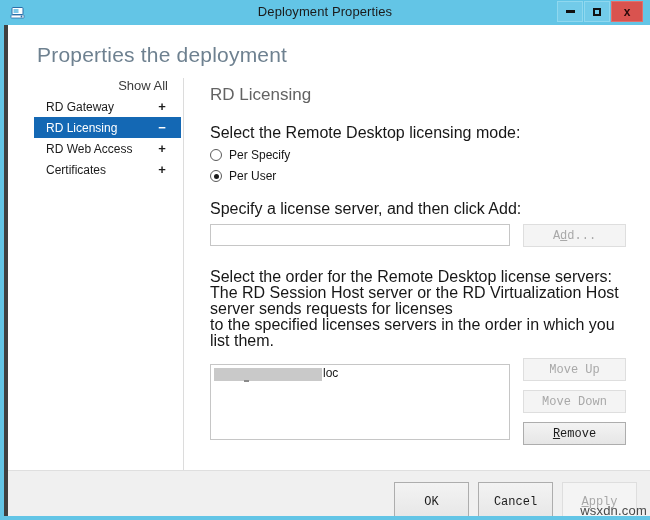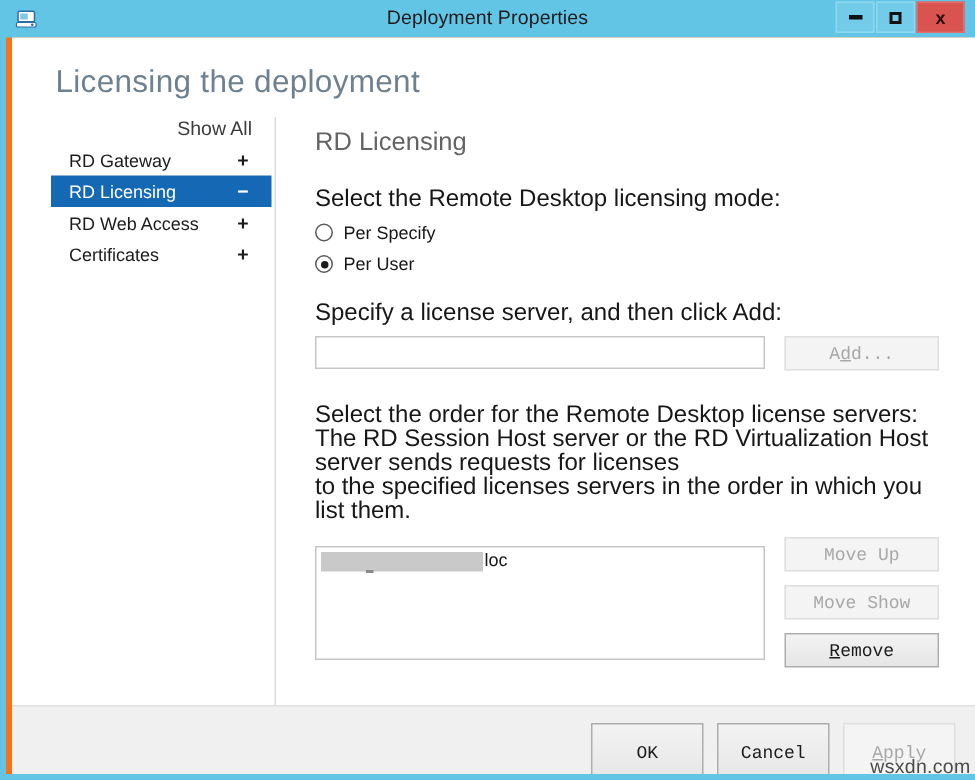--- a/index.html
+++ b/index.html
@@ -14,21 +14,21 @@
     font-family: "Liberation Sans", sans-serif;
     -webkit-font-smoothing: antialiased;
   }
 
   
   #window {
     position: absolute;
     left: 0; top: 0;
     width: 650px; height: 520px;
     box-sizing: border-box;
-    background: #f97316;
+    background: #404040;
     border: 4px solid #63C5E6;
     border-top: 0;
   }
 
   
   #titlebar {
     position: absolute;
     left: 0; top: -0px;
     width: 642px;
     height: 25px;
@@ -334,21 +334,21 @@
       </div>
       <div class="winbtn">
         <span class="glyph-max"></span>
       </div>
       <div class="winbtn close">x</div>
     </div>
   </div>
 
   <div id="content">
 
-    <div id="page-heading">Licensing the deployment</div>
+    <div id="page-heading">Properties the deployment</div>
 
     <div id="nav">
       <div id="show-all">Show All</div>
 
       <div class="nav-item">
         <span class="nav-label">RD Gateway</span>
         <span class="nav-sign">+</span>
       </div>
 
       <div class="nav-item selected">
@@ -397,21 +397,21 @@
 
       <div id="list-area">
         <div id="server-list">
           <div class="list-item">
             <span class="redaction"></span>
             <span class="list-item-text">loc</span>
           </div>
         </div>
         <div id="list-buttons">
           <button class="btn disabled">Move Up</button>
-          <button class="btn disabled">Move Show</button>
+          <button class="btn disabled">Move Down</button>
           <button class="btn"><u>R</u>emove</button>
         </div>
       </div>
     </div>
 
     <div id="footer">
       <div id="footer-buttons">
         <button class="btn">OK</button>
         <button class="btn">Cancel</button>
         <button class="btn disabled"><u>A</u>pply</button>

